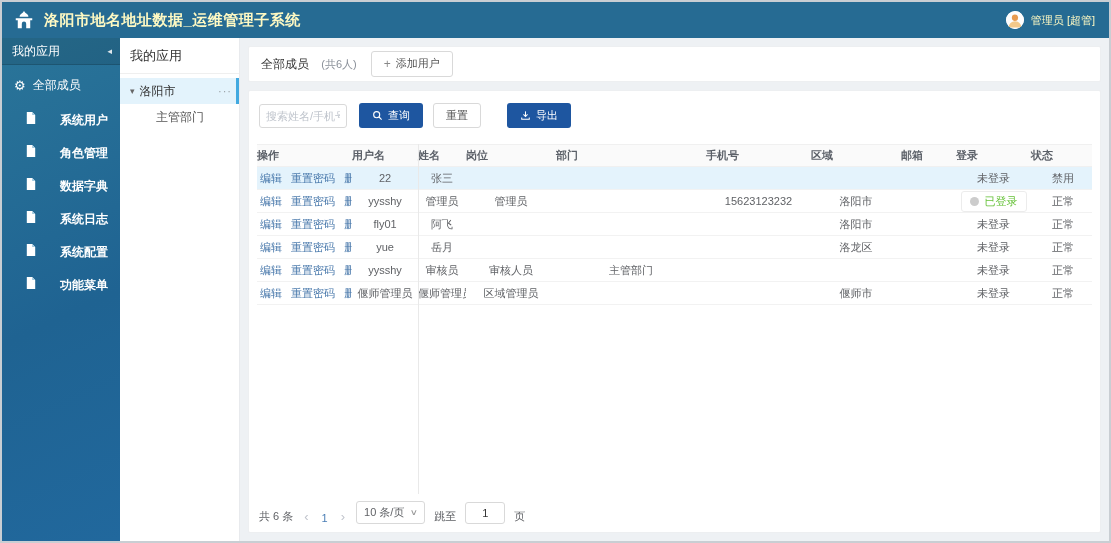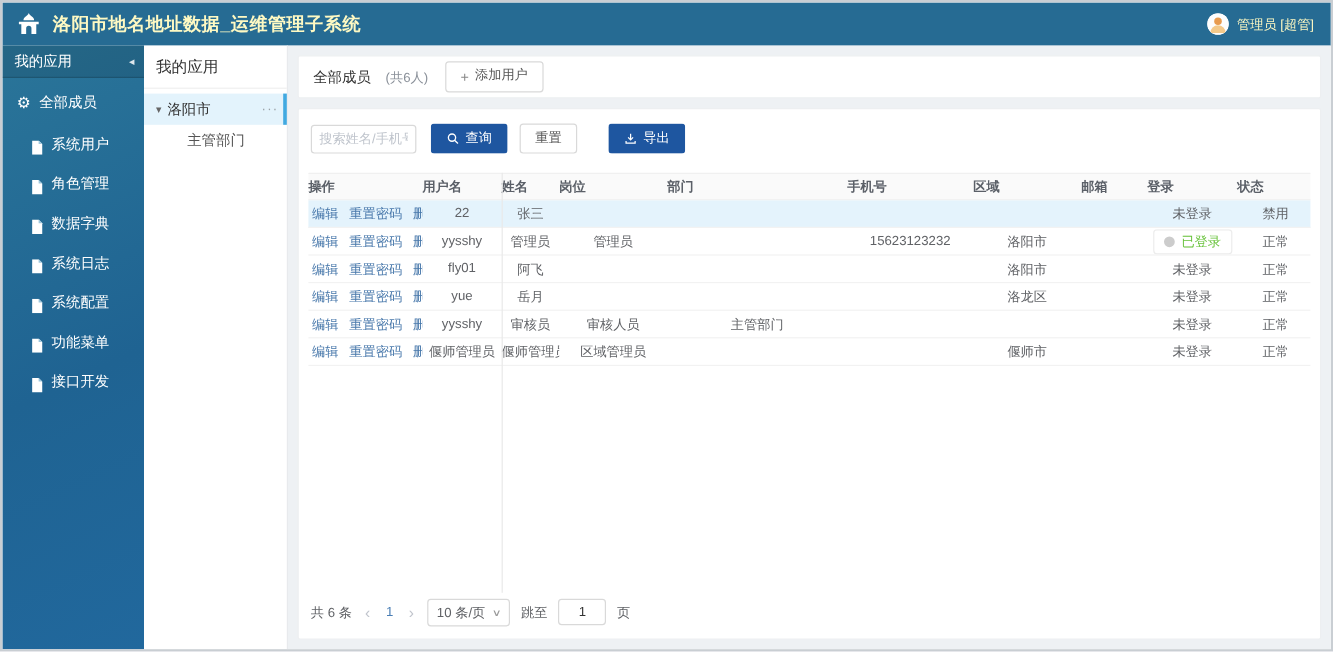--- a/index.html
+++ b/index.html
@@ -27,21 +27,21 @@
     display:flex; flex-direction:column;
   }
   .sb-head{
     height:27px; background:rgba(0,0,0,0.12); display:flex; align-items:center;
     padding:0 8px 0 10px; border-bottom:1px solid rgba(0,0,0,0.15); cursor:pointer;
   }
   .sb-head .lbl{ flex:1; }
   .collapse-icon{ font-size:9px; opacity:.85; }
   .sb-group{ display:flex; align-items:center; gap:7px; padding:12px 10px 10px 12px; cursor:pointer; }
   .gear-icon{ font-size:13px; line-height:1; }
-  .sb-item{ display:flex; align-items:flex-end; gap:7px; padding:8px 6px 8px 24px; cursor:pointer; }
+  .sb-item{ display:flex; align-items:flex-start; gap:24px; padding:8px 6px 8px 24px; cursor:pointer;font-weight:bold; }
   .doc-icon{ width:10px; height:12px; display:flex; }
   
   .dept{ width:120px; flex:0 0 120px; background:#fff; border-right:1px solid #e8eaed; display:flex; flex-direction:column; }
   .dept-title{ font-size:13px; color:#333; padding:9px 10px 8px; border-bottom:1px solid #efefef; }
   .tree{ padding-top:4px; }
   .tree-item{
     display:flex; align-items:center; gap:5px; height:26px; padding:0 4px 0 10px;
     font-size:12px; color:#333; cursor:pointer;
   }
   .tree-item.selected{ background:#e3f3fc; border-right:3px solid #41a9e0; }
@@ -79,21 +79,21 @@
   .td{ font-size:11px; color:#606266; text-align:center; overflow:hidden; white-space:nowrap; }
   .c0{width:95px;flex:none}.c1{width:66px;flex:none}.c2{width:48px;flex:none}
   .c3{width:90px;flex:none}.c4{width:150px;flex:none}.c5{width:105px;flex:none}
   .c6{width:90px;flex:none}.c7{width:55px;flex:none}.c8{width:75px;flex:none}.c9{width:64px;flex:none}
   .lnk{ color:#4878ab; cursor:pointer; margin:0 3px; text-decoration:none; }
   .login-badge{ display:inline-flex; align-items:center; gap:6px; border:1px solid #ececec;
                 background:#fff; border-radius:3px; padding:2px 8px; cursor:pointer; }
   .dot{ width:9px; height:9px; border-radius:50%; background:#ccc; }
   .badge-text{ color:#67c23a; font-size:11px; }
   
-  .pagination{ flex:0 0 38px; display:flex; align-items:center; gap:9px; font-size:11px; color:#606266; padding:2px 0 8px 2px; }
+  .pagination{ flex:0 0 38px; display:flex; align-items:flex-end; gap:9px; font-size:11px; color:#606266; padding:2px 0 8px 2px; }
   .pg-arrow{ color:#c0c4cc; font-size:13px; cursor:pointer; padding:0 2px; }
   .pg-num{ color:#4a7eb5; cursor:pointer; padding:0 2px; }
   .pg-select{ display:inline-flex; align-items:center; gap:7px; border:1px solid #d9d9d9;
               border-radius:3px; padding:3px 7px; cursor:pointer; color:#606266; }
   .chev{ font-size:8px; color:#999; transform:scaleX(1.4); }
   .jump-input{ width:40px; height:22px; border:1px solid #d9d9d9; border-radius:3px;
                text-align:center; font-size:11px; color:#333; outline:none; font-family:inherit; }
 </style>
 </head>
 <body>
@@ -180,29 +180,20 @@
         </div>
         <div class="sb-item">
           <span class="doc-icon">
               <svg viewBox="0 0 16 20" width="10" height="12">
                 <path fill="#fff" d="M1 0h9l5 5v15H1z"></path>
                 <path fill="#9ec7dd" d="M10 0l5 5h-5z"></path>
               </svg>
             </span>
           <span>功能菜单</span>
         </div>
-        <div class="sb-item">
-          <span class="doc-icon">
-              <svg viewBox="0 0 16 20" width="10" height="12">
-                <path fill="#fff" d="M1 0h9l5 5v15H1z"></path>
-                <path fill="#9ec7dd" d="M10 0l5 5h-5z"></path>
-              </svg>
-            </span>
-          <span>接口开发</span>
-        </div>
       </nav>
     </aside>
 
     <aside class="dept">
       <div class="dept-title">我的应用</div>
       <div class="tree">
         <div class="tree-item selected">
           <span class="caret">▾</span>
           <span>洛阳市</span>
           <span class="more-icon">···</span>

